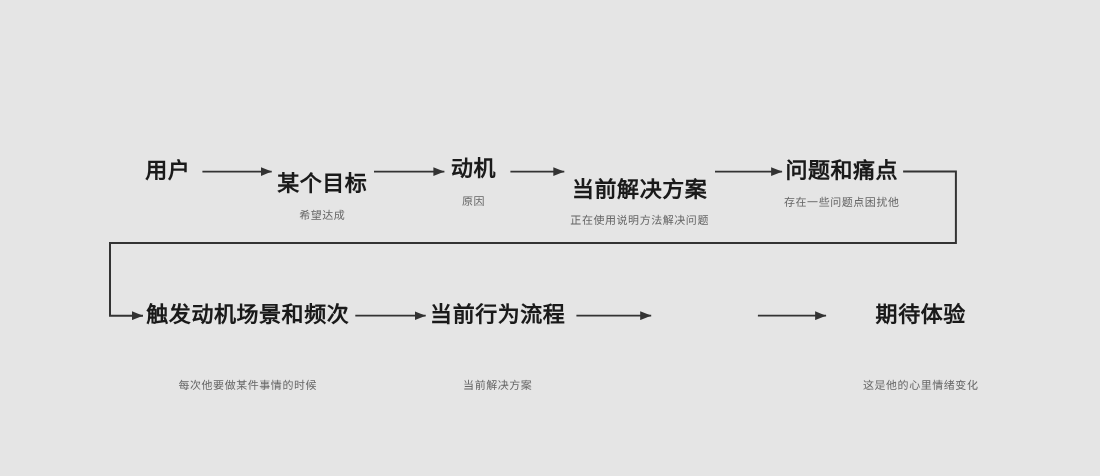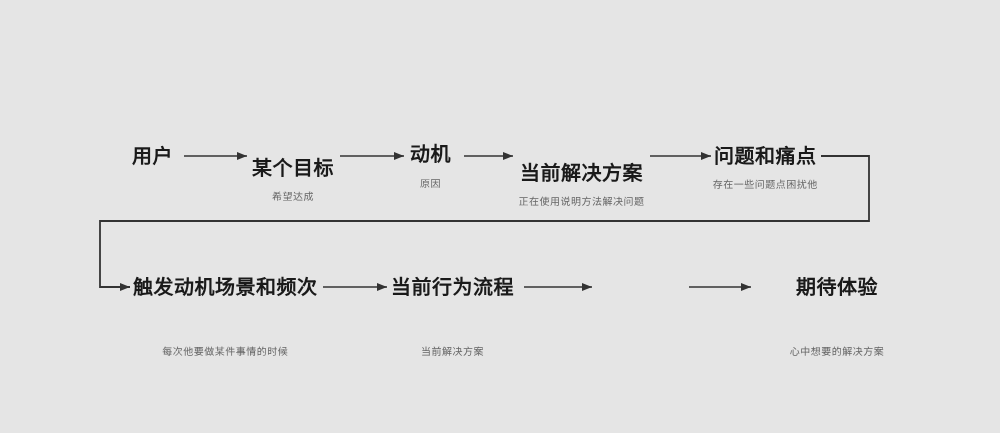--- a/index.html
+++ b/index.html
@@ -103,16 +103,16 @@
   </div>
 
   <div class="node row2" style="left:391px; top:275px;">
     <span class="label">当前行为流程</span>
     <span class="note">当前解决方案</span>
   </div>
 
 
   <div class="node row2" style="left:796px; top:275px;">
     <span class="label">期待体验</span>
-    <span class="note">心中想要的解决方案</span>
+    <span class="note">这是他的心里情绪变化</span>
   </div>
 
 </div>
 
 </body></html>

